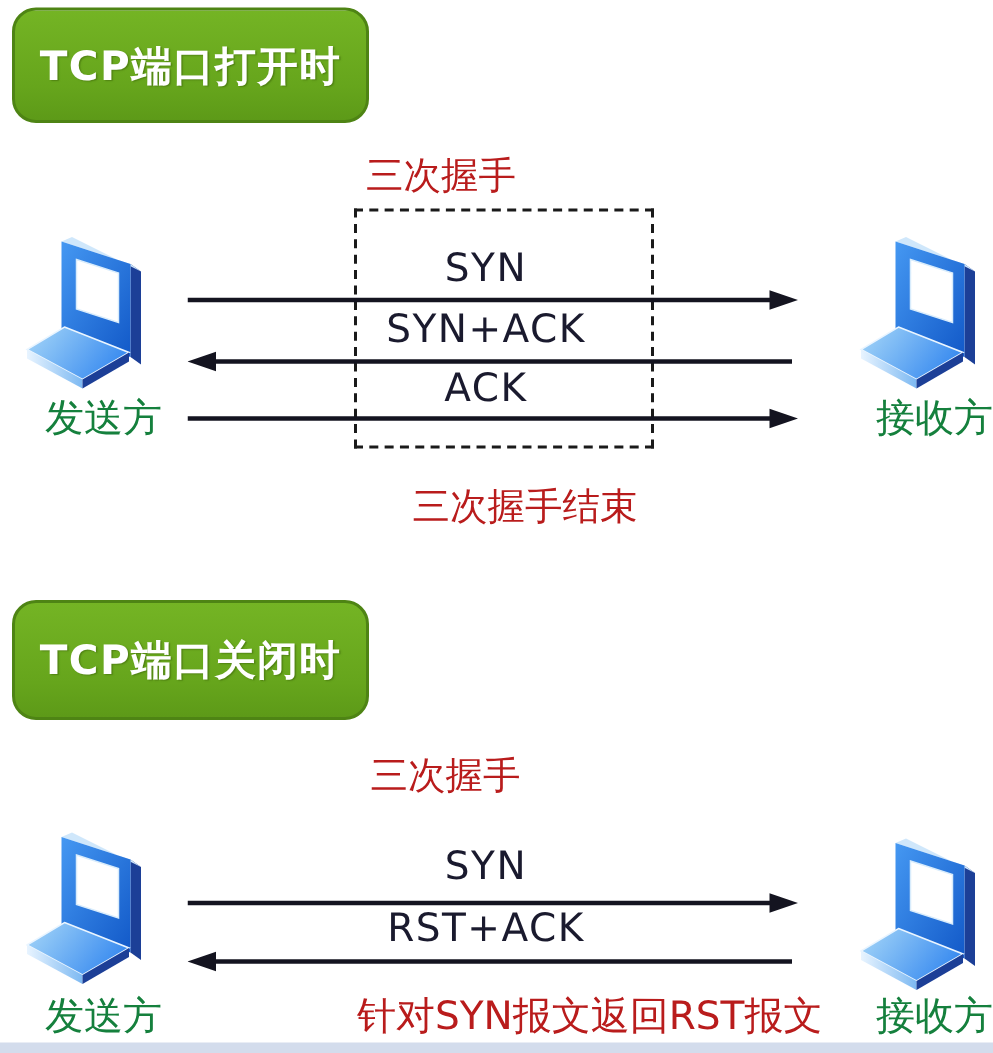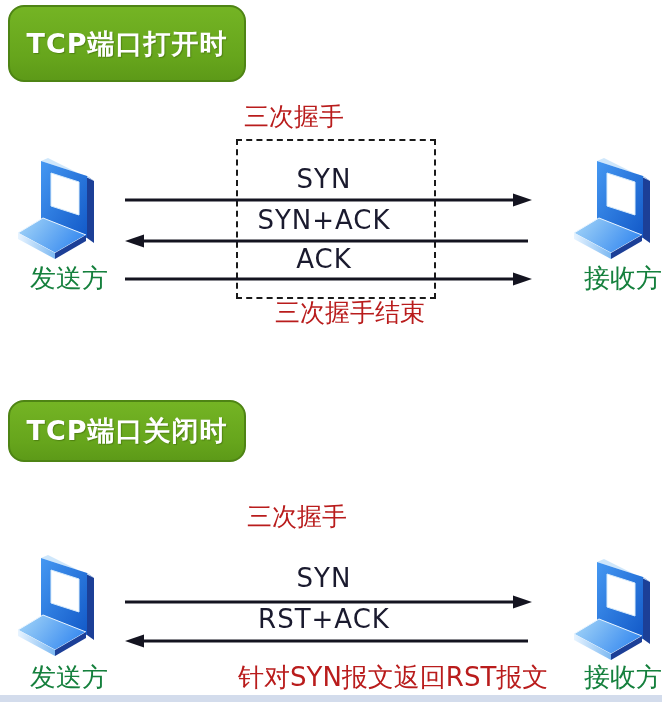--- a/index.html
+++ b/index.html
@@ -21,21 +21,21 @@
     border:2px solid var(--badge-border,#4e8414);
     border-radius:16px;
     box-sizing:border-box;
     display:flex;align-items:center;justify-content:center;
     color:#ffffff;
     font-size:27px;font-weight:bold;
     letter-spacing:1px;
     text-shadow:1px 1px 1px rgba(60,100,10,.55);
   }
   .badge.open{top:5px;}
-  .badge.closed{top:400px;height:62px;}
+  .badge.closed{top:400px;height:80px;}
 
   
   .lbl{
     position:absolute;
     font-size:25px;
     color:#b91c1c;
     text-align:center;
     white-space:nowrap;
     font-weight:500;
   }
@@ -147,21 +147,21 @@
   <div class="msg" style="top:205px;">SYN+ACK</div>
   <svg class="arrow" style="left:125px;top:233px;" width="408" height="16">
     <use href="#arrow-left-shape" xlink:href="#arrow-left-shape"></use>
   </svg>
 
   <div class="msg" style="top:244px;">ACK</div>
   <svg class="arrow" style="left:125px;top:271px;" width="408" height="16">
     <use href="#arrow-right-shape" xlink:href="#arrow-right-shape"></use>
   </svg>
 
-  <div class="lbl" style="left:250px;top:296px;width:200px;">三次握手结束</div>
+  <div class="lbl" style="left:250px;top:321px;width:200px;">三次握手结束</div>
 
   <div class="badge closed">TCP端口关闭时</div>
 
   <div class="lbl" style="left:197px;top:500px;width:200px;">三次握手</div>
 
   <svg class="laptop" style="left:10px;top:552px;" viewBox="0 0 96 106">
     <use href="#laptop-shape" xlink:href="#laptop-shape"></use>
   </svg>
   <div class="endpoint-label" style="left:8px;top:660px;">发送方</div>
 

